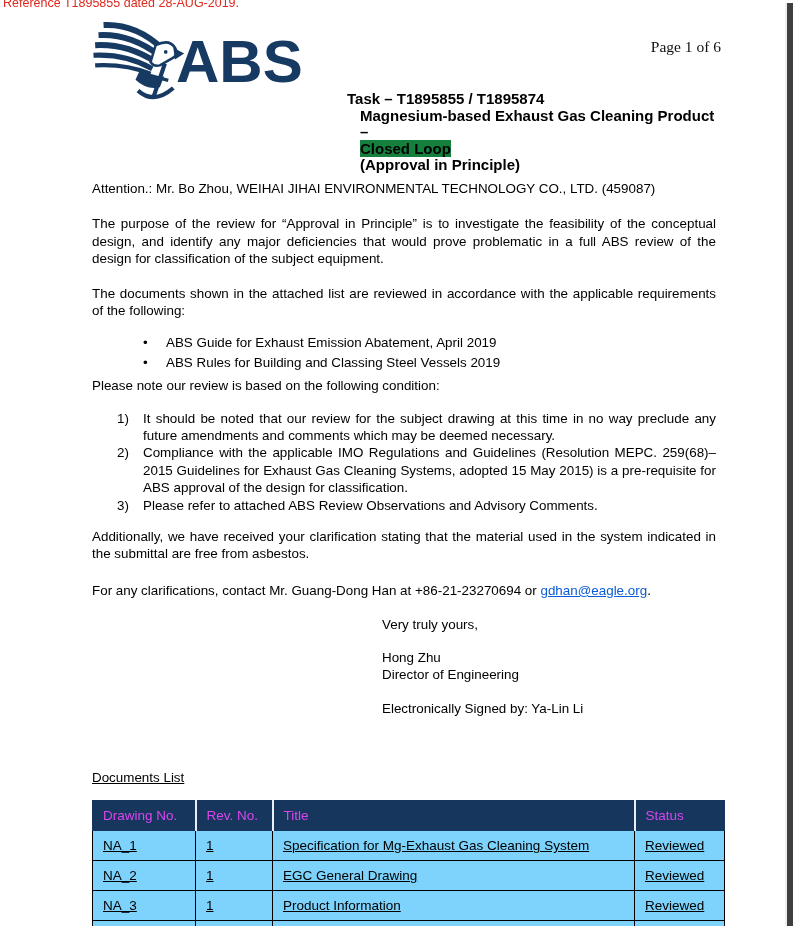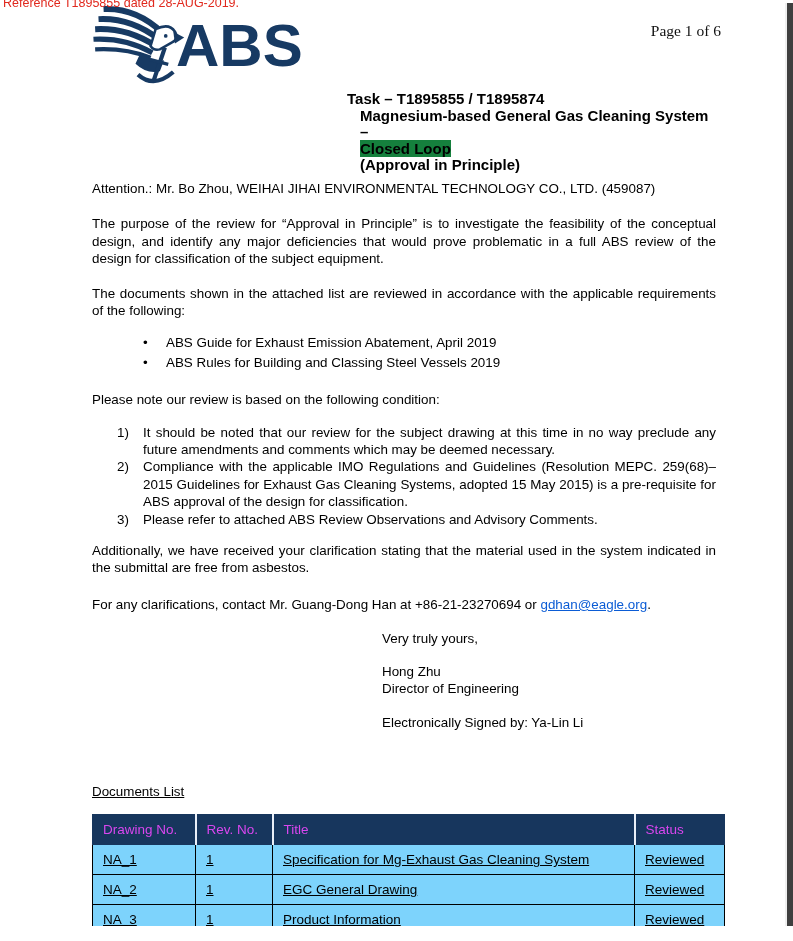--- a/index.html
+++ b/index.html
@@ -15,21 +15,21 @@
     color:#e0281d; font-size:12.5px; white-space:nowrap;
   }
   .edge-strip {
     position:absolute; top:3px; right:0; width:6px; height:941px;
     background:#3f3f3f; z-index:5;
   }
   .edge-strip::before{
     content:""; position:absolute; left:-2px; top:0; width:2px; height:100%;
     background:#efefef;
   }
-  .header { display:flex; justify-content:space-between; height:88px; padding:4px 72px 0 86px; }
+  .header { display:flex; justify-content:space-between; height:88px; padding:20px 72px 0 86px; }
   .logo { display:flex; align-items:flex-start; }
   .logo svg { width:104px; height:84px; }
   .logo-text {
     font-size:60px; font-weight:bold; color:#173a63; line-height:1;
     margin-top:12px; margin-left:-14px; letter-spacing:0px;
   }
   .page-num { font-family:"Liberation Serif", serif; font-size:15.5px; padding-top:18px; color:#111; }
 
   .content { padding:0 77px 0 92px; }
 
@@ -40,21 +40,21 @@
   p { margin:0; }
   .just { text-align:justify; }
   .attention   { margin-top:6px; }
   .p-purpose   { margin-top:18px; }
   .p-documents { margin-top:17px; }
 
   .bullets { margin-top:15px; padding-left:51px; }
   .b-item { display:flex; margin-bottom:2px; }
   .b-item .marker { width:23px; flex:0 0 23px; }
 
-  .p-condintro { margin-top:20px; }
+  .p-condintro { margin-top:6px; }
 
   .conds { margin-top:15px; padding-left:25px; }
   .c-item { display:flex; }
   .c-item .num { width:26px; flex:0 0 26px; }
   .c-item .ctext { flex:1; text-align:justify; }
 
   .p-additional { margin-top:14px; }
   .p-contact { margin-top:19px; }
   .p-contact a { color:#0b5cd5; text-decoration:underline; }
 
@@ -108,21 +108,21 @@
       </svg>
       <span class="logo-text">ABS</span>
     </div>
     <div class="page-num">Page 1 of 6</div>
   </div>
 
   <div class="content">
 
     <div class="task-block">
       <div>Task – T1895855 / T1895874</div>
-      <div class="indent">Magnesium-based General Gas Cleaning System –</div>
+      <div class="indent">Magnesium-based Exhaust Gas Cleaning Product –</div>
       <div class="indent"><span class="hl">Closed Loop</span></div>
       <div class="indent">(Approval in Principle)</div>
     </div>
 
     <p class="attention">Attention.: Mr. Bo Zhou, WEIHAI JIHAI ENVIRONMENTAL TECHNOLOGY CO., LTD. (459087)</p>
 
     <p class="just p-purpose">The purpose of the review for “Approval in Principle” is to investigate the feasibility of the conceptual design, and identify any major deficiencies that would prove problematic in a full ABS review of the design for classification of the subject equipment.</p>
 
     <p class="just p-documents">The documents shown in the attached list are reviewed in accordance with the applicable requirements of the following:</p>
 

